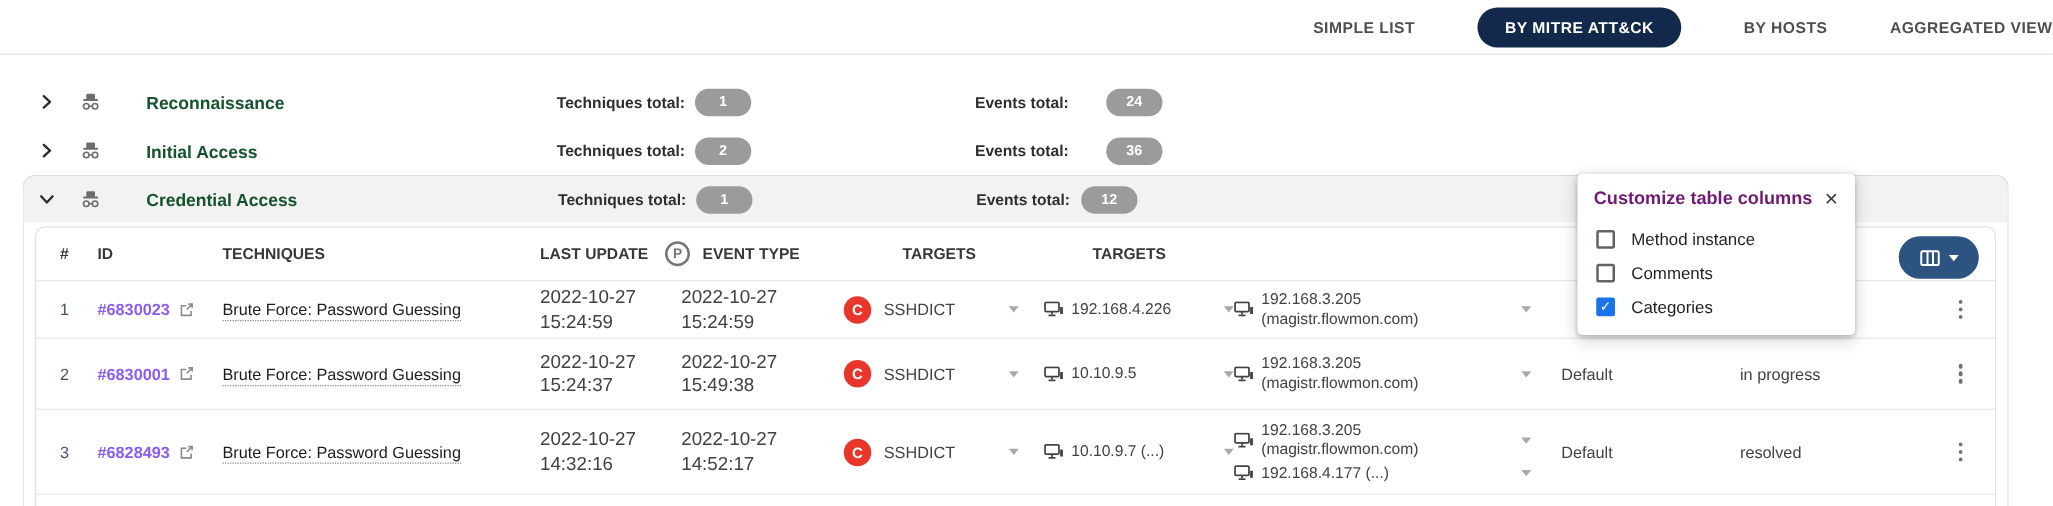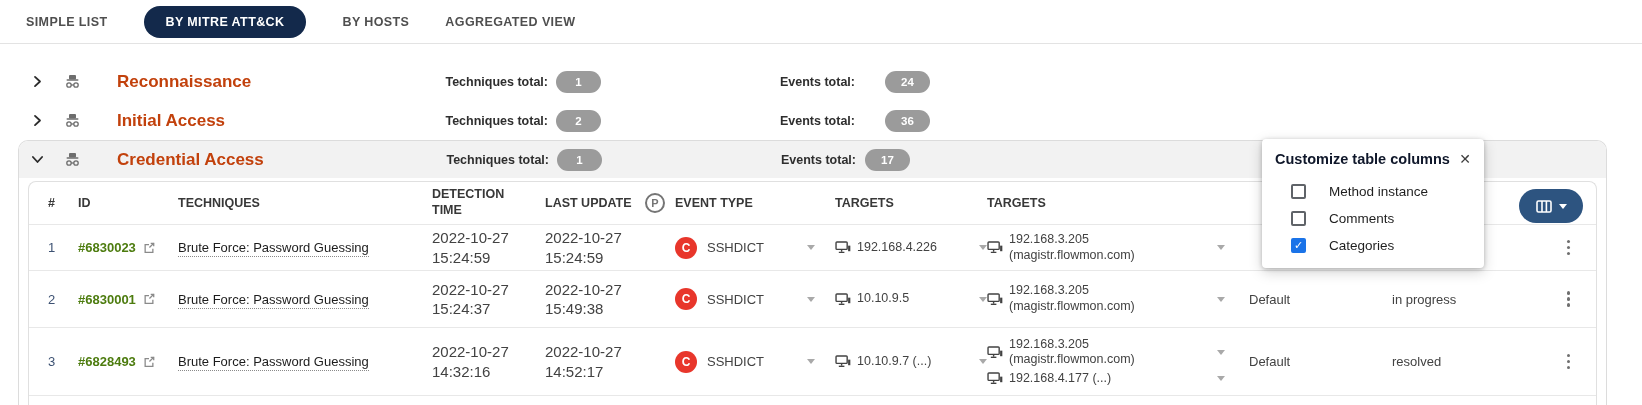--- a/index.html
+++ b/index.html
@@ -3,32 +3,32 @@
 <meta charset="utf-8">
 <style>
   * { box-sizing: border-box; margin: 0; padding: 0; }
   html,body { width:1642px; height:405px; background:#fff; overflow:hidden;
     font-family:"Liberation Sans", sans-serif; color:#424242; }
   .stage { position:relative; width:1642px; height:405px; }
 
   
   .tabbar { position:absolute; top:0; left:0; width:100%; height:44px;
     border-bottom:1px solid #e3e3e3; display:flex; align-items:center;
-    padding-left:26px; gap:36px; }
+    padding-left:26px; gap:50px;justify-content:flex-end; }
   .tab { font-size:12.5px; font-weight:bold; letter-spacing:.4px; color:#4f4f4f;
     cursor:pointer; white-space:nowrap; }
   .tab.active { background:#13294b; color:#fff; padding:9px 22px; border-radius:18px; }
 
   
   .cat-area { position:absolute; top:44px; left:0; width:100%; }
   .cat-row { position:relative; height:39px; display:flex; align-items:center; }
   .cat-row.first { margin-top:18px; }
   .chev { width:18px; height:18px; margin-left:28px; display:flex; align-items:center; justify-content:center; cursor:pointer; }
   .spy { margin-left:18px; display:flex; }
-  .cat-name { margin-left:16px; font-size:17px; font-weight:bold; color:#c2410c;padding-left:20px; }
+  .cat-name { margin-left:16px; font-size:14px; font-weight:bold; color:#14532d;padding-left:20px; }
   .tq-label { position:absolute; left:418px; width:130px; text-align:right;
     font-size:12.5px; font-weight:bold; color:#2e2e2e; }
   .tq-badge { position:absolute; left:556px; }
   .ev-label { position:absolute; left:745px; width:110px; text-align:right;
     font-size:12.5px; font-weight:bold; color:#2e2e2e; }
   .ev-badge { position:absolute; left:885px; }
   .badge { min-width:45px; height:22px; padding:0 10px; border-radius:12px;
     background:#9b9b9b; color:#fff; font-size:11.5px; font-weight:bold;
     display:flex; align-items:center; justify-content:center; }
 
@@ -66,21 +66,21 @@
   .c-cat  { width:118px; margin-left:24px; }
   .c-stat { width:130px; margin-left:25px; }
   .c-menu { margin-left:auto; padding-right:22px; }
 
   .hdr-2l { line-height:1.25; }
   .p-circle { width:20px; height:20px; border:2px solid #757575; border-radius:50%;
     color:#757575; font-size:11px; font-weight:bold; display:flex; align-items:center;
     justify-content:center; }
 
   .row-num { color:#3d5273; }
-  .id-link { color:#4d7c0f; font-weight:bold; font-size:13px; text-decoration:none; cursor:pointer; }
+  .id-link { color:#8b5cf6; font-weight:bold; font-size:13px; text-decoration:none; cursor:pointer; }
   .tech-link { color:#1c1c1c; cursor:pointer; border-bottom:1px dotted #8a8a8a; padding-bottom:1px;margin-top:28px; }
   .dt { font-size:15px; color:#424242; line-height:1.3; }
   .sev { width:22px; height:22px; border-radius:50%; background:#e8362b; color:#fff;
     font-size:12px; font-weight:bold; display:flex; align-items:center; justify-content:center;
     margin-right:10px; flex:none; }
   .evt-label { font-size:13px; }
   .caret { width:0; height:0; border-left:4.5px solid transparent;
     border-right:4.5px solid transparent; border-top:5.5px solid #a9a9a9;
     margin-left:auto; cursor:pointer; flex:none; }
   .host-line { display:flex; align-items:center; width:100%; }
@@ -94,23 +94,23 @@
     background:#2d5480; border-radius:17px; display:flex; align-items:center;
     justify-content:center; gap:7px; cursor:pointer; }
   .cols-btn .caret { border-top-color:#fff; margin-left:0; }
 
   
   .popup { position:absolute; left:1262px; top:139px; width:222px; z-index:10;
     background:#fff; border-radius:4px; box-shadow:0 1px 4px rgba(0,0,0,.22), 0 4px 14px rgba(0,0,0,.18);
     padding-bottom:9px; }
   .popup-hd { display:flex; align-items:center; justify-content:space-between;
     padding:12px 13px 11px 13px; }
-  .popup-title { font-size:14.5px; font-weight:bold; color:#0f172a; }
+  .popup-title { font-size:14.5px; font-weight:bold; color:#701a75; }
   .popup-close { font-size:14px; color:#3c3c3c; cursor:pointer; line-height:1; }
-  .popup-opt { display:flex; align-items:flex-end; gap:23px; padding:6px 29px; cursor:pointer; }
+  .popup-opt { display:flex; align-items:flex-end; gap:13px; padding:6px 15px; cursor:pointer; }
   .cbx { width:15px; height:15px; border:2px solid #5f6368; border-radius:2px; flex:none;
     display:flex; align-items:center; justify-content:center; font-size:11px; color:#fff; }
   .cbx.checked { background:#1a73e8; border-color:#1a73e8; }
   .opt-label { font-size:13.5px; color:#1f1f1f; }
 </style>
 </head>
 <body>
 
 <div class="stage">
 
@@ -181,29 +181,28 @@
             <rect x="2.5" y="5.2" width="12" height="1.6" rx="0.8" fill="#6d6d6d"></rect>
             <circle cx="5" cy="11" r="2.2" fill="none" stroke="#6d6d6d" stroke-width="1.3"></circle>
             <circle cx="12" cy="11" r="2.2" fill="none" stroke="#6d6d6d" stroke-width="1.3"></circle>
             <line x1="7.2" y1="11" x2="9.8" y2="11" stroke="#6d6d6d" stroke-width="1.3"></line>
           </svg>
       </span>
       <span class="cat-name">Credential Access</span>
       <span class="tq-label">Techniques total:</span>
       <span class="badge tq-badge">1</span>
       <span class="ev-label">Events total:</span>
-      <span class="badge ev-badge">17</span>
+      <span class="badge ev-badge">12</span>
     </div>
 
     <div class="table-card">
       <div class="thead">
         <div class="c-num">#</div>
         <div class="c-id">ID</div>
         <div class="c-tech">TECHNIQUES</div>
-        <div class="c-det hdr-2l" style="width:113px;"><span style="display:inline-block;width:82px;">DETECTION TIME</span></div>
         <div class="c-upd">LAST UPDATE</div>
         <div class="c-p">
             <span class="p-circle">P</span>
           </div>
         <div class="c-evt">EVENT TYPE</div>
         <div class="c-src">TARGETS</div>
         <div class="c-tgt" style="justify-content:center;align-items:flex-start;">TARGETS</div>
         <div class="cols-btn">
           <span style="display:flex;">
             <svg width="16" height="13" viewBox="0 0 16 13">

